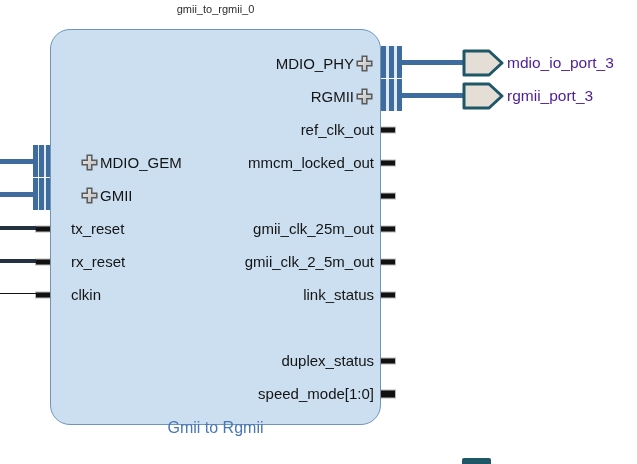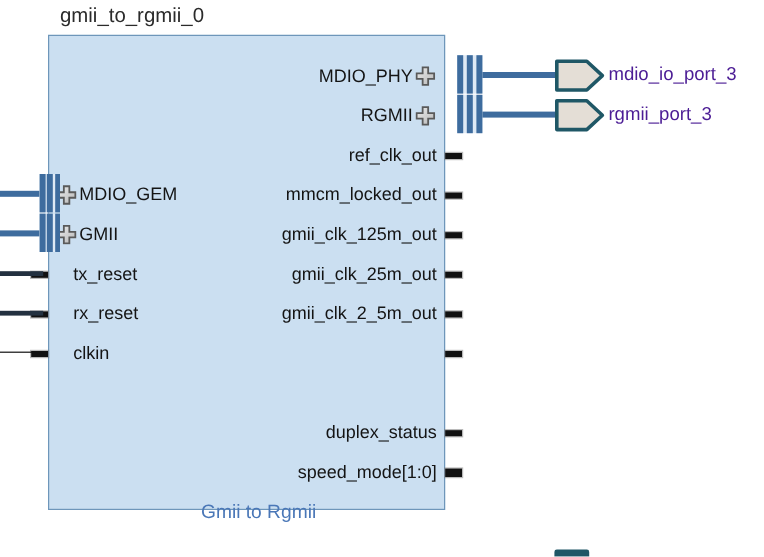--- a/index.html
+++ b/index.html
@@ -1,34 +1,34 @@
 <!DOCTYPE html>
 <html style="--block-fill: #cbdff1; --block-border: #6e96ba; --interface-net: #3e6c9e; --bar-gap: #dfeaf5; --pin-stub: #111111; --reset-wire: #233140; --clk-wire: #111111; --ext-port-fill: #e4ded6; --ext-port-border: #1f5766; --type-label-color: #4a77b7; --title-color: #2b2b2b;"><head>
 <meta charset="utf-8">
 <style>
   html,body{margin:0;padding:0;background:#ffffff;}
   #canvas{position:relative;width:637px;height:464px;overflow:hidden;background:#ffffff;
           font-family:"Liberation Sans", sans-serif;}
 
   
-  .ip-block{position:absolute;left:40px;top:29px;width:331px;height:396px;
+  .ip-block{position:absolute;left:50px;top:29px;width:331px;height:396px;
             background:var(--block-fill);border:1.6px solid var(--block-border);
-            border-radius:0;box-sizing:border-box;}
-  .block-title{position:absolute;left:50px;top:3px;width:331px;text-align:left;
-               font-size:17px;color:var(--title-color);}
+            border-radius:20px;box-sizing:border-box;}
+  .block-title{position:absolute;left:50px;top:3px;width:331px;text-align:center;
+               font-size:11px;color:var(--title-color);}
   .block-type{position:absolute;left:50px;top:419px;width:331px;text-align:center;
               font-size:16px;color:var(--type-label-color);}
 
   
   .prow{position:absolute;left:0;width:100%;height:33px;display:flex;align-items:center;
         font-size:15px;color:#141414;box-sizing:border-box;}
   .prow.right{justify-content:flex-end;padding-right:6px;}
   .prow.right.iface{padding-right:7px;}
   .prow.left{justify-content:flex-start;padding-left:20px;}
-  .prow.left.iface{padding-left:6px;}
+  .prow.left.iface{padding-left:6px;margin-left:24px;}
   .plus{width:17px;height:17px;flex:0 0 auto;}
   .prow.right .plus{margin-left:2px;}
   .prow.left .plus{margin-right:2px;}
 
   
   .stub{position:absolute;top:50%;transform:translateY(-50%);width:14px;height:5px;
         background:var(--pin-stub);box-shadow:0 0 0 1px rgba(130,130,130,.55);}
   .prow.right .stub{right:-15px;}
   .prow.left  .stub{left:-15px;}
   .prow.bus .stub{height:7px;}
@@ -82,32 +82,32 @@
 
     <div class="prow right" style="top:83px">
       <span>ref_clk_out</span>
       <span class="stub"></span>
     </div>
     <div class="prow right" style="top:116px">
       <span>mmcm_locked_out</span>
       <span class="stub"></span>
     </div>
     <div class="prow right" style="top:149px">
-      <span>gmii_clk_125m_out</span>
       <span class="stub"></span>
     </div>
     <div class="prow right" style="top:182px">
       <span>gmii_clk_25m_out</span>
       <span class="stub"></span>
     </div>
     <div class="prow right" style="top:215px">
       <span>gmii_clk_2_5m_out</span>
       <span class="stub"></span>
     </div>
     <div class="prow right" style="top:248px">
+      <span>link_status</span>
       <span class="stub"></span>
     </div>
     <div class="prow right" style="top:314px">
       <span>duplex_status</span>
       <span class="stub"></span>
     </div>
     <div class="prow right bus" style="top:347px">
       <span>speed_mode[1:0]</span>
       <span class="stub"></span>
     </div>

